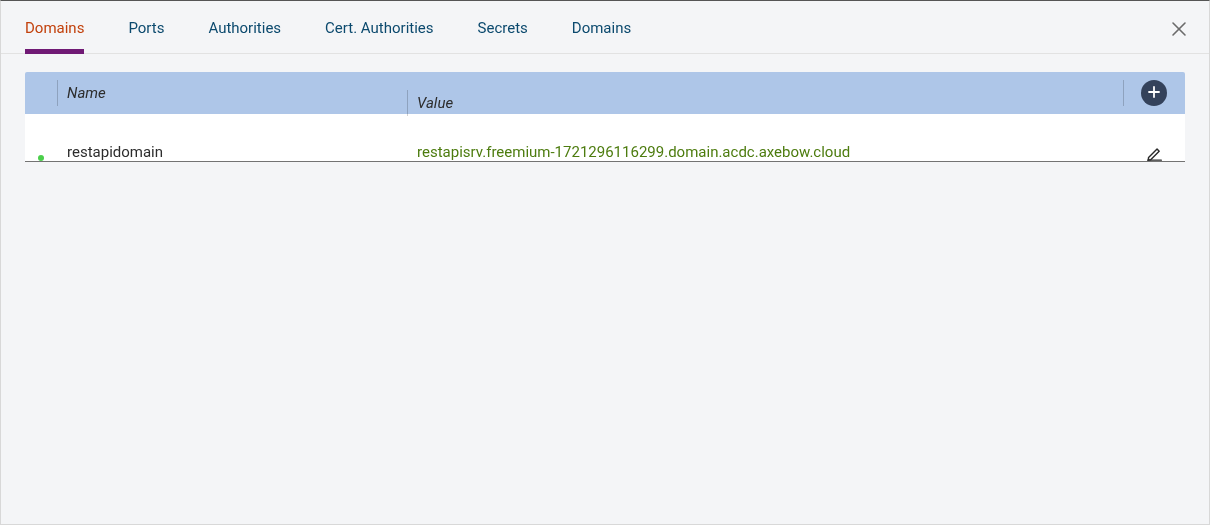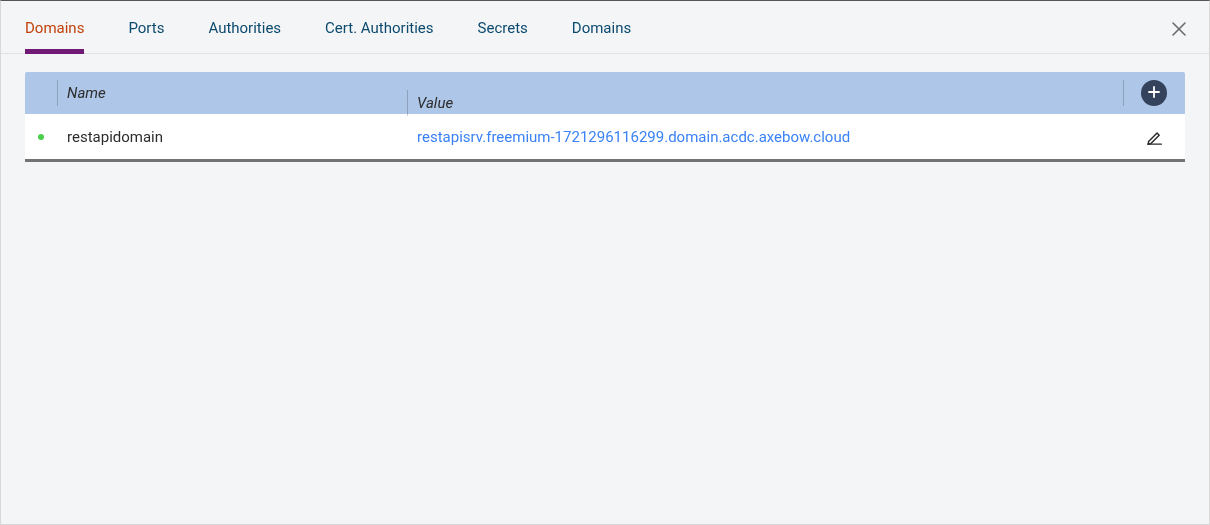--- a/index.html
+++ b/index.html
@@ -109,24 +109,24 @@
       border-radius: 50%;
       background: #34425b;
       display: flex;
       align-items: center;
       justify-content: center;
       cursor: pointer;
     }
     .add-btn svg { width: 14px; height: 14px; }
     .table-row {
       display: flex;
-      align-items: center;
+      align-items: flex-end;
       background: #ffffff;
       height: 48px;
-      border-bottom: 3px solid #737373;
+      border-bottom: 1px solid #737373;
     }
     .td-status {
       width: 32px;
       flex: 0 0 32px;
       display: flex;
       justify-content: center;
       align-items: center;
     }
     .status-dot {
       width: 6px;
@@ -138,21 +138,21 @@
       width: 350px;
       flex: 0 0 350px;
       padding-left: 10px;
       font-size: 15px;
       color: #2d2d2d;
     }
     .td-value {
       flex: 1;
       padding-left: 10px;
       font-size: 15px;
-      color: #3b82f6;
+      color: #4d7c0f;
     }
     .td-actions {
       flex: 0 0 62px;
       display: flex;
       justify-content: center;
       align-items: center;
     }
     .edit-btn {
       cursor: pointer;
       color: #2a2a2a;

